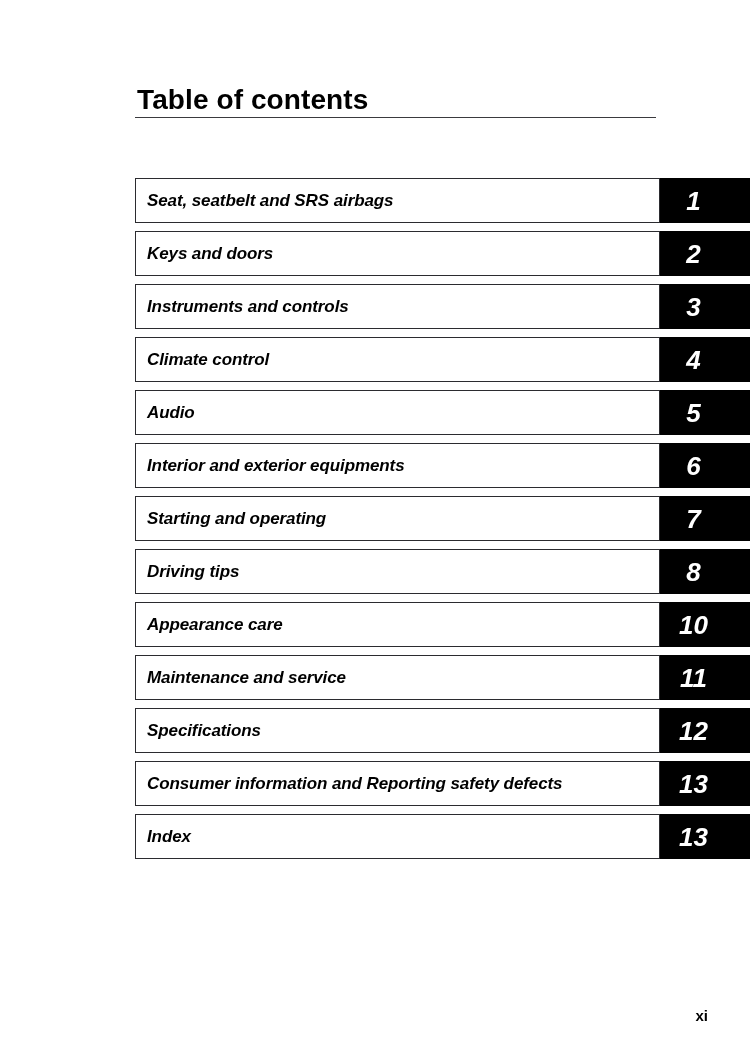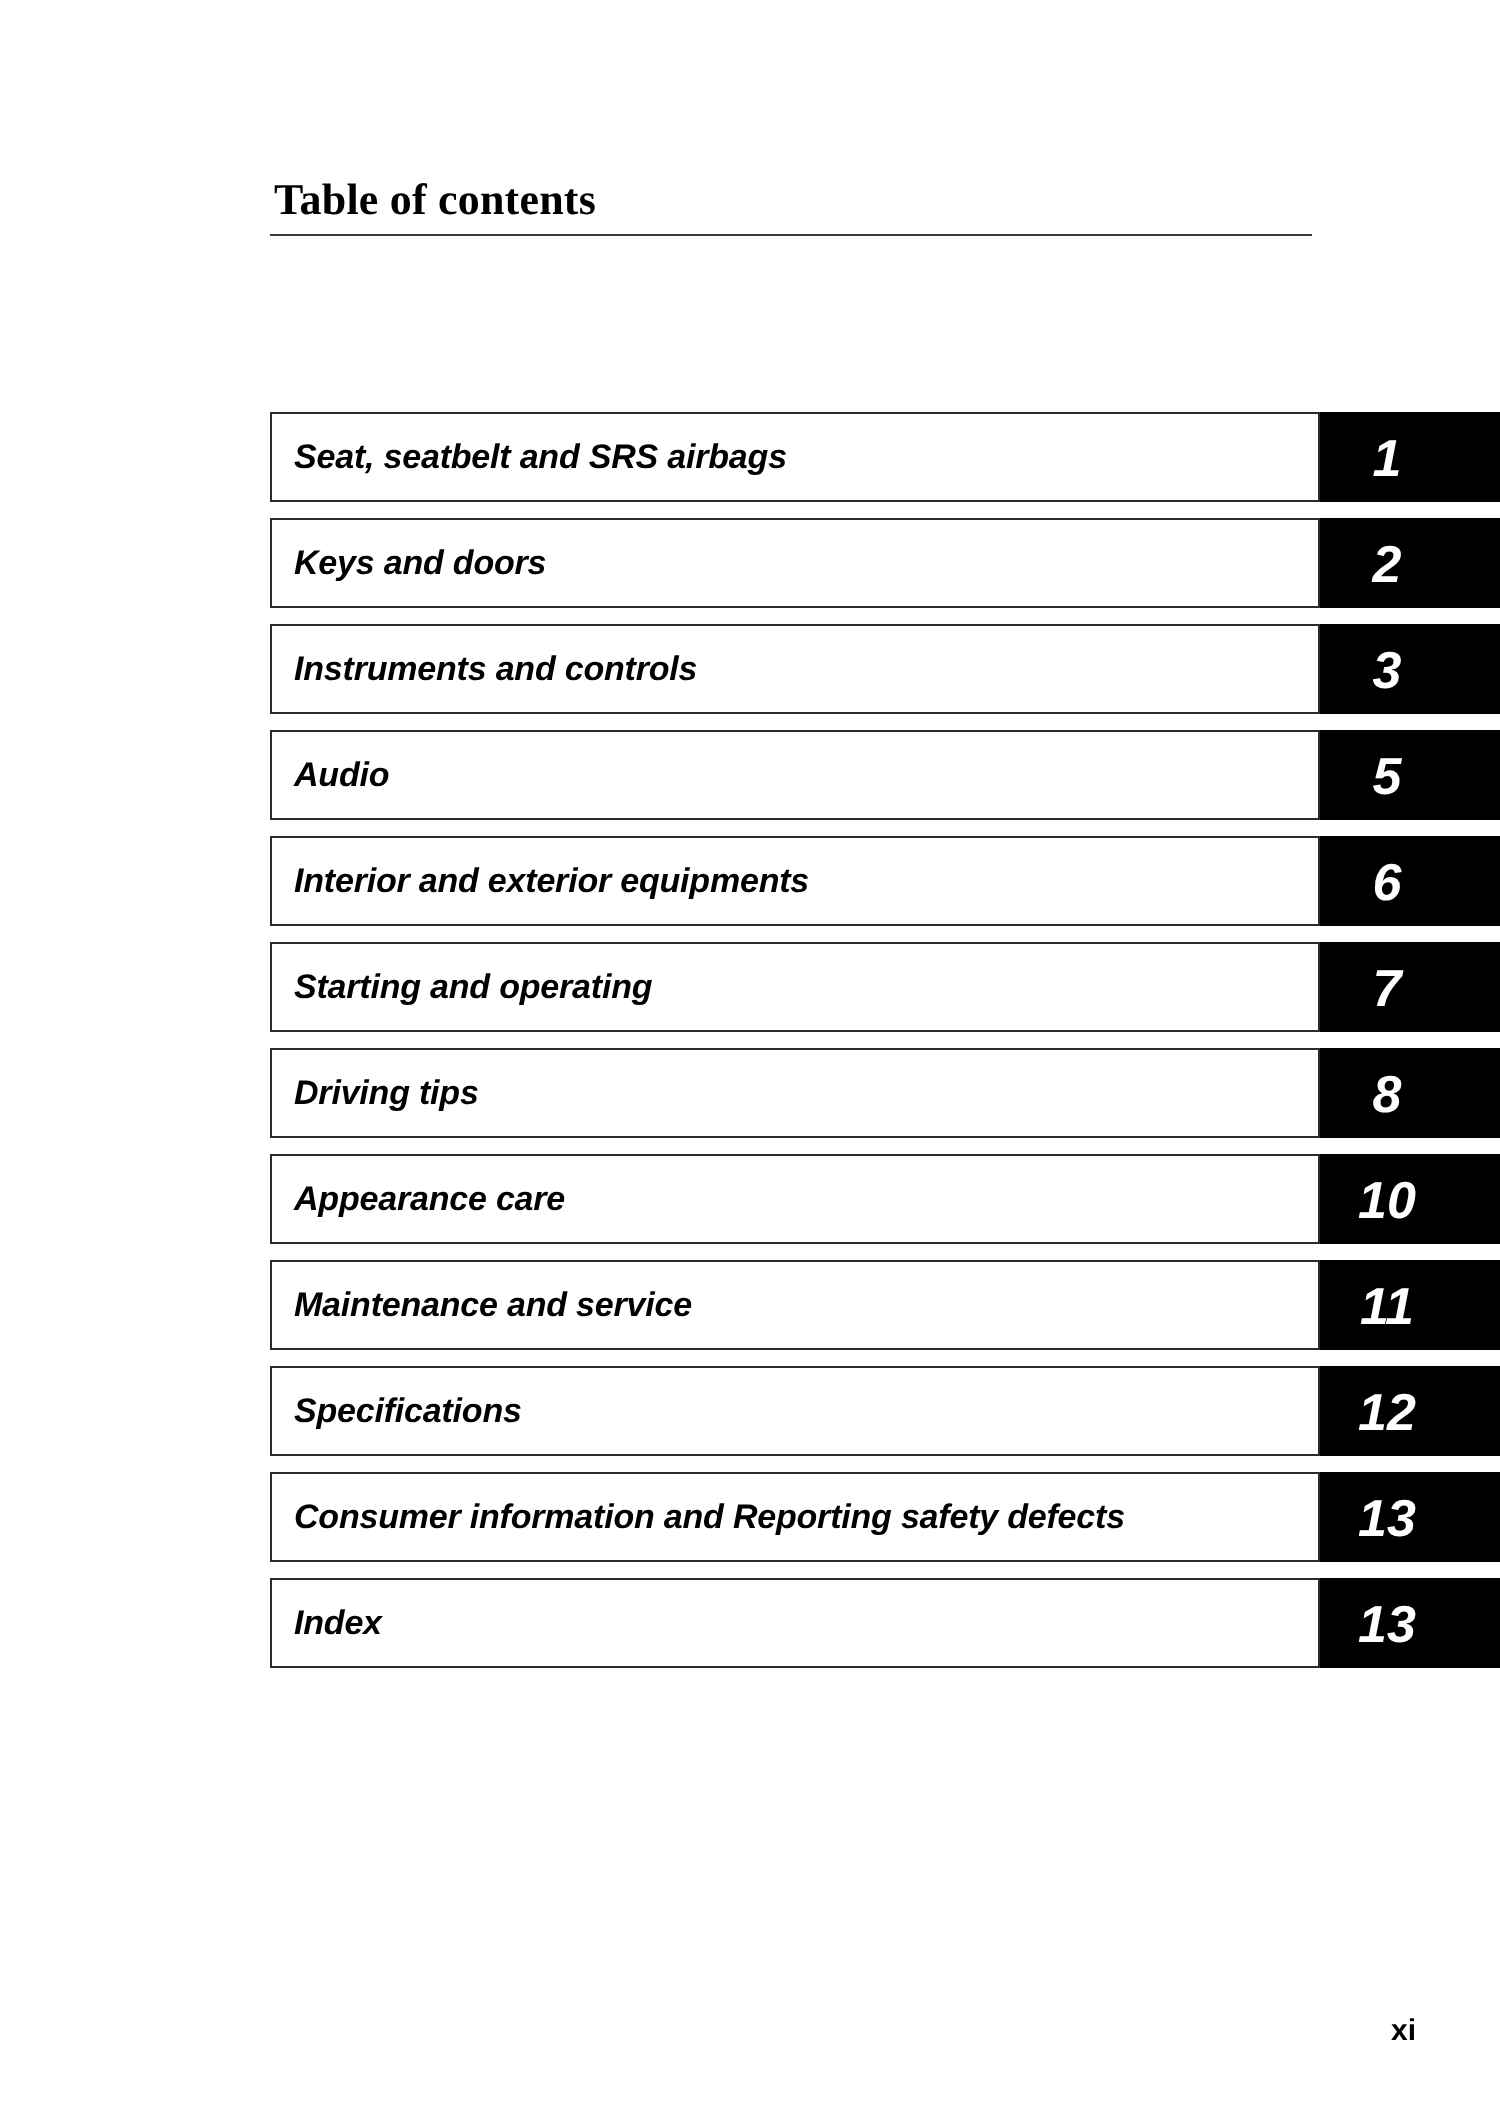--- a/index.html
+++ b/index.html
@@ -18,44 +18,42 @@
   }
 
   
   .title-block {
     position: absolute;
     left: 135px;
     top: 86px;
     width: 521px;
   }
   .page-title {
-    font-size: 22px;
+    font-size: 28px;
     font-weight: bold;
     font-style: normal;
     color: #000000;
     letter-spacing: 0.1px;
     line-height: 28px;
     margin: 0;
     padding: 0 0 3px 2px;
     white-space: nowrap;
-    font-family: Liberation Serif, serif;
   }
   .title-rule {
     width: 521px;
     height: 1px;
     background: #3a3a3e;
   }
 
   
   .toc-list {
     position: absolute;
     left: 135px;
     top: 178px;
     width: 615px;
-    margin-top: 28px;
   }
   .toc-row {
     position: relative;
     height: 45px;
     margin-bottom: 8px;
   }
   .toc-row:last-child {
     margin-bottom: 0;
     border-radius: 13px;
   }
@@ -146,20 +144,28 @@
       <div class="toc-row">
         <div class="toc-label-box">
           <span class="toc-label">Instruments and controls</span>
         </div>
         <div class="toc-tab">
           <span class="toc-number">3</span>
         </div>
       </div>
       <div class="toc-row">
         <div class="toc-label-box">
+          <span class="toc-label">Climate control</span>
+        </div>
+        <div class="toc-tab">
+          <span class="toc-number">4</span>
+        </div>
+      </div>
+      <div class="toc-row">
+        <div class="toc-label-box">
           <span class="toc-label">Audio</span>
         </div>
         <div class="toc-tab">
           <span class="toc-number">5</span>
         </div>
       </div>
       <div class="toc-row">
         <div class="toc-label-box">
           <span class="toc-label">Interior and exterior equipments</span>
         </div>

